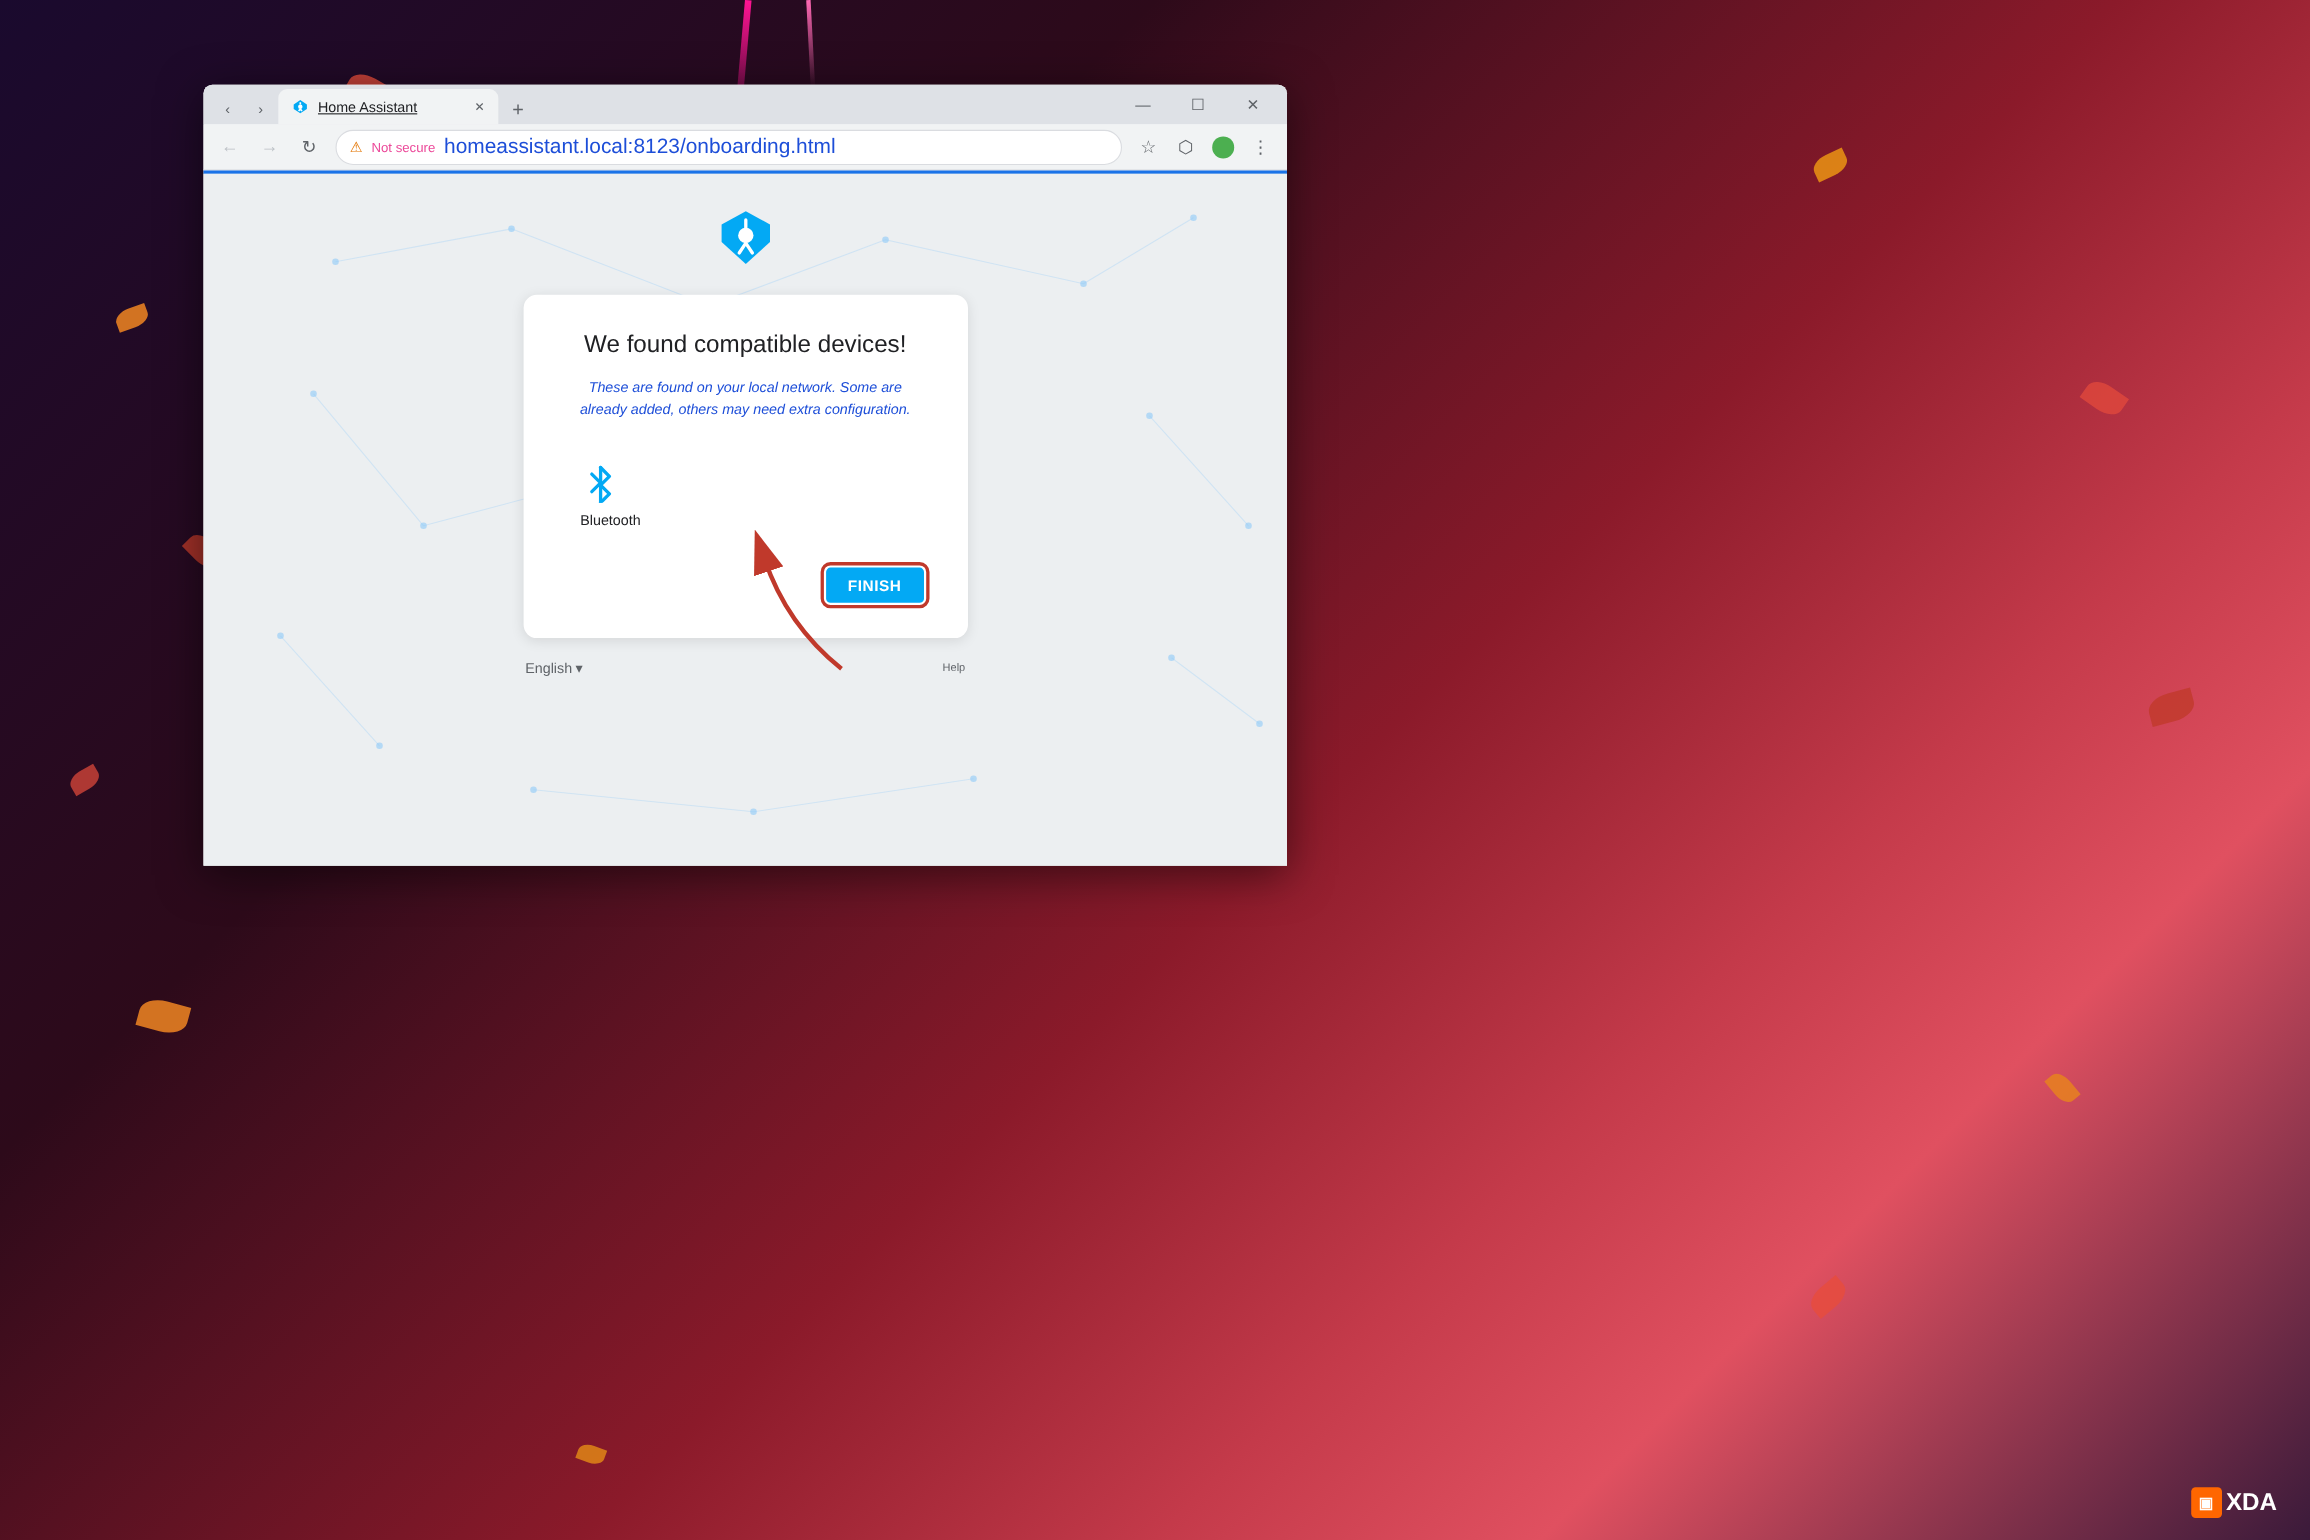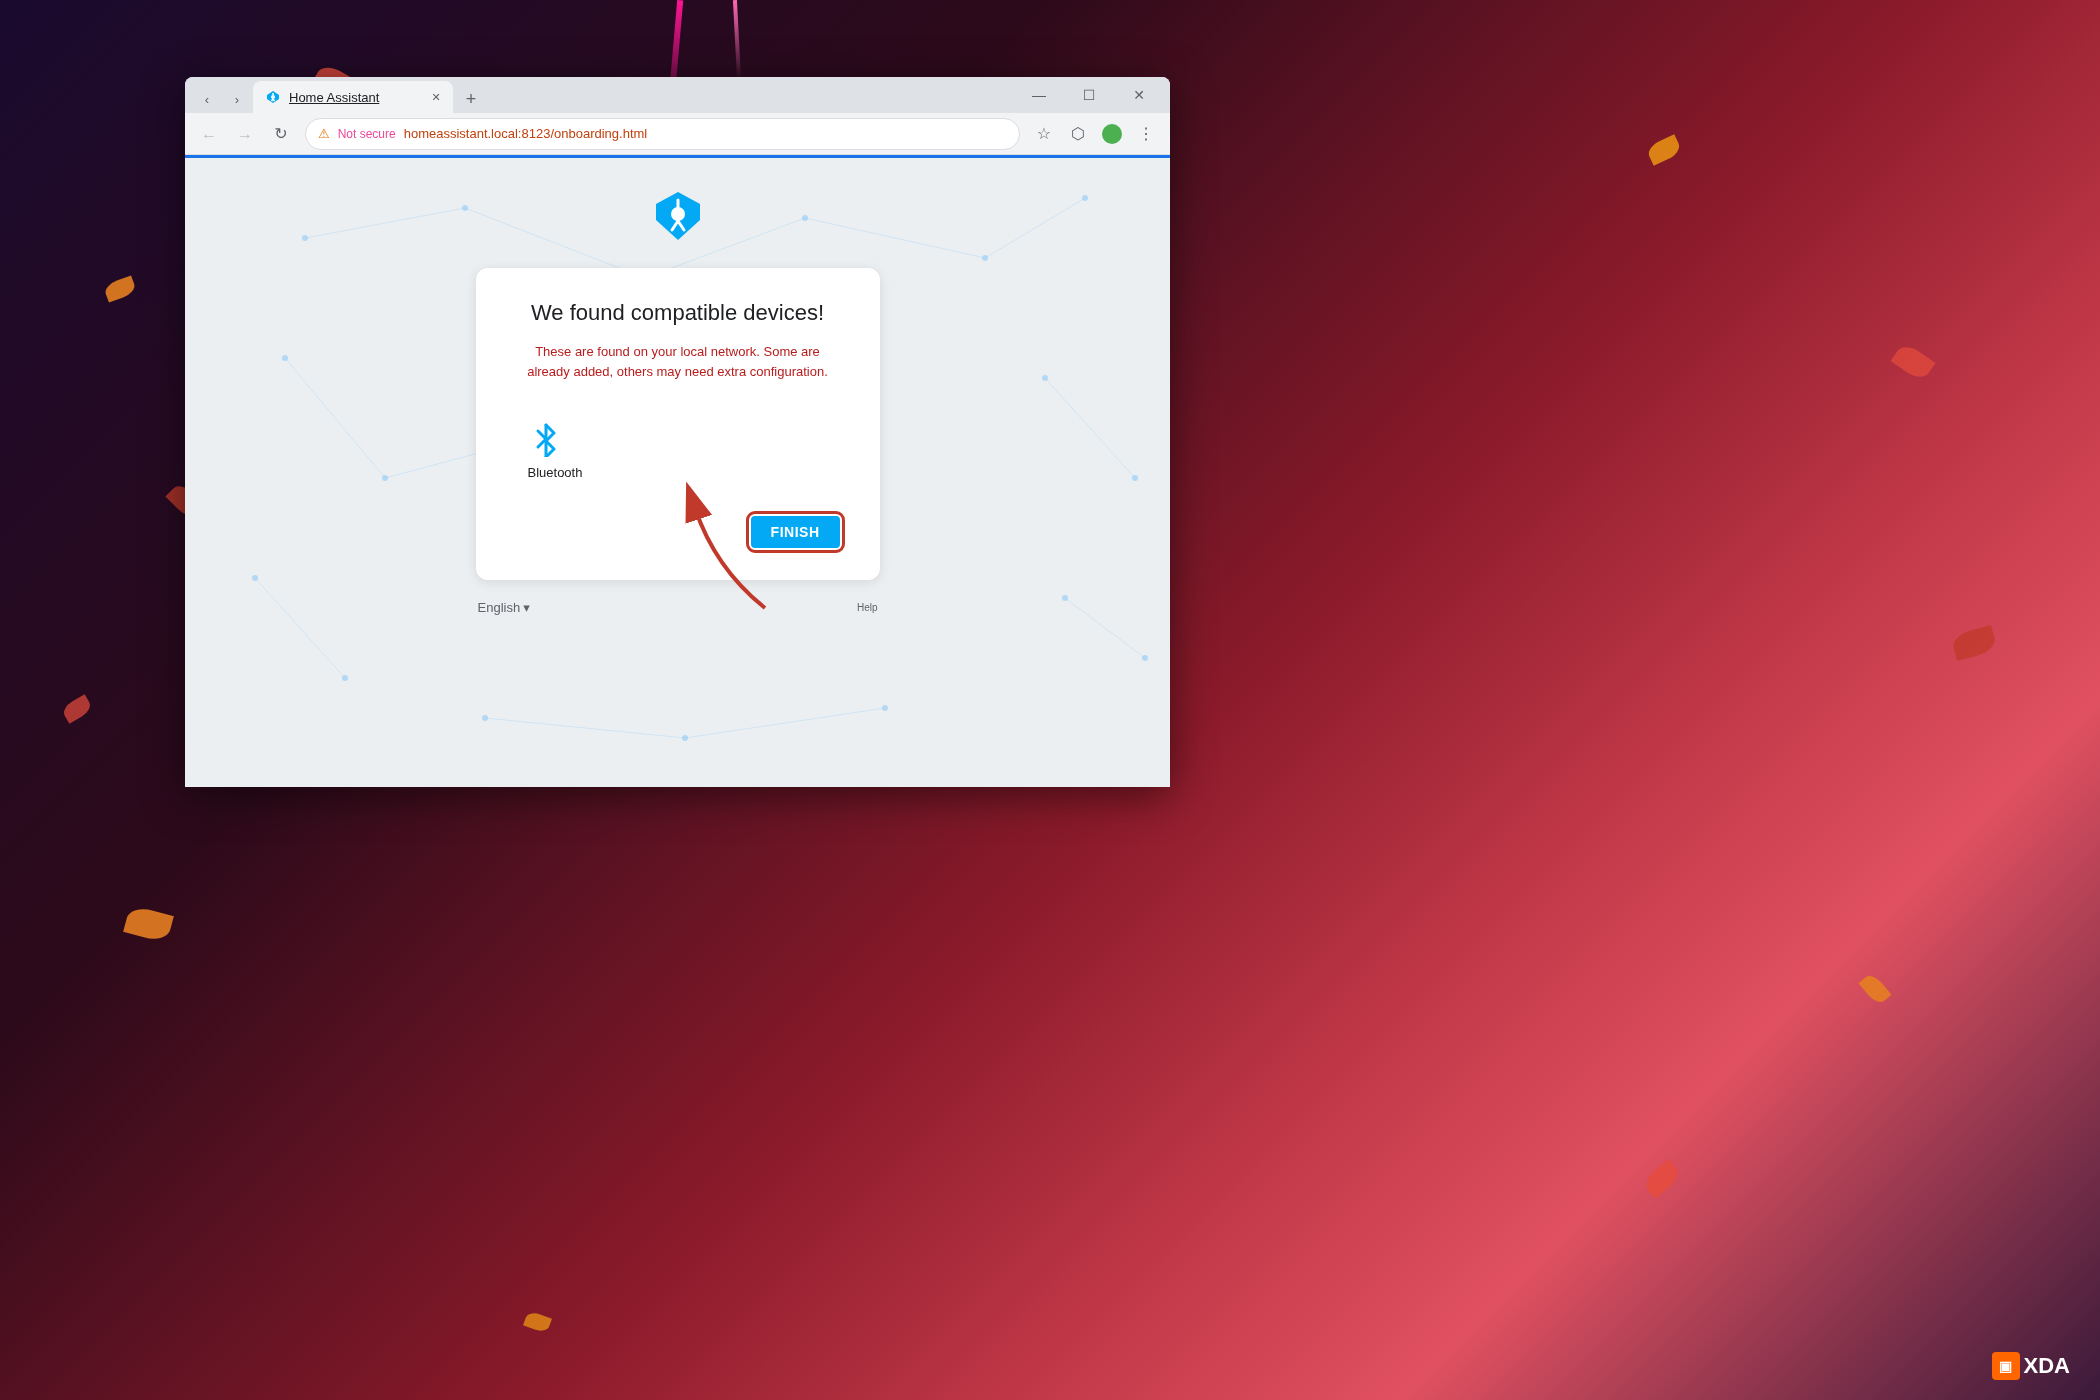--- a/index.html
+++ b/index.html
@@ -192,22 +192,22 @@
       font-size: 13px;
     }
 
     .not-secure-text {
       font-size: 12px;
       color: #ec4899;
       white-space: nowrap;
     }
 
     .url-text {
-      font-size: 13px;
-      color: #c2410c;
+      font-size: 19px;
+      color: #1d4ed8;
       flex: 1;
     }
 
     .toolbar-right {
       display: flex;
       gap: 2px;
       align-items: center;
     }
 
     .toolbar-icon-btn {
@@ -271,24 +271,25 @@
     .card-title {
       font-size: 22px;
       font-weight: 400;
       color: #202124;
       text-align: center;
       margin-bottom: 16px;
     }
 
     .card-subtitle {
       font-size: 13px;
-      color: #b91c1c;
+      color: #1d4ed8;
       text-align: center;
       line-height: 1.5;
       margin-bottom: 28px;
+      font-style: italic;
     }
 
     .device-grid {
       display: flex;
       flex-direction: column;
       align-items: flex-start;
       margin-bottom: 24px;
     }
 
     .device-item {

